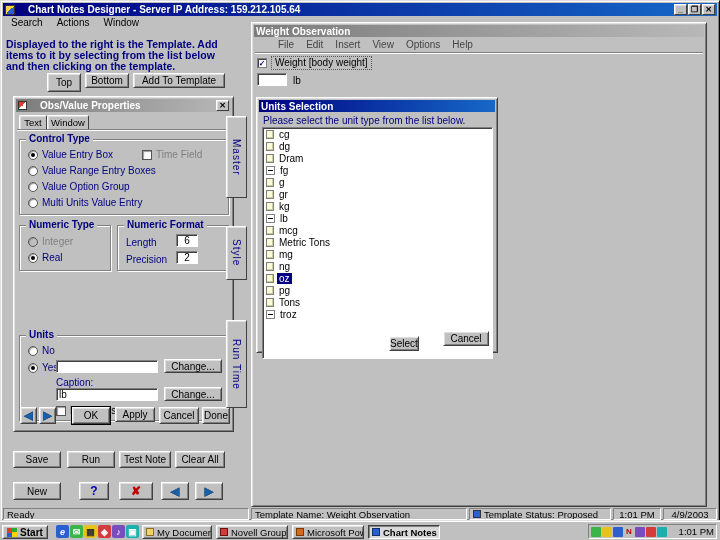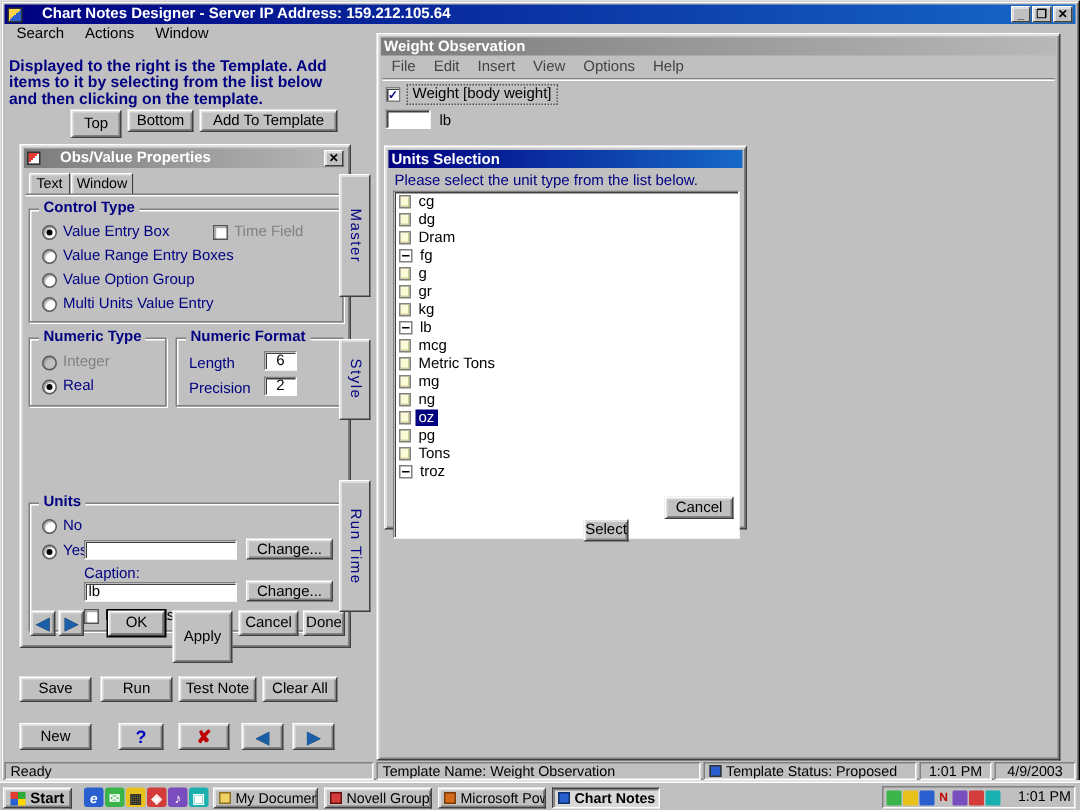--- a/index.html
+++ b/index.html
@@ -163,21 +163,21 @@
           </div>
       </div>
 
       <div class="btn abs" style="left:6px;top:310px;width:17px;height:17px">
           <span class="arrow-blue">◀</span>
         </div>
       <div class="btn abs" style="left:25px;top:310px;width:17px;height:17px">
           <span class="arrow-blue">▶</span>
         </div>
       <div class="btn default abs" style="left:58px;top:310px;width:38px;height:17px">OK</div>
-      <div class="btn abs" style="left:101px;top:310px;width:40px;height:35px">Apply</div>
+      <div class="btn abs" style="left:101px;top:310px;width:40px;height:15px">Apply</div>
       <div class="btn abs" style="left:145px;top:310px;width:40px;height:17px">Cancel</div>
       <div class="btn abs" style="left:188px;top:310px;width:28px;height:17px">Done</div>
     </div>
 
     <div class="btn abs" style="left:12px;top:450px;width:48px;height:17px">Save</div>
     <div class="btn abs" style="left:66px;top:450px;width:48px;height:17px">Run</div>
     <div class="btn abs" style="left:118px;top:450px;width:52px;height:17px">Test Note</div>
     <div class="btn abs" style="left:174px;top:450px;width:50px;height:17px">Clear All</div>
 
     <div class="btn abs" style="left:12px;top:481px;width:48px;height:18px">New</div>
@@ -197,21 +197,21 @@
     <div class="abs" style="left:224px;top:28px;width:24px;height:479px">
       <div class="vtab" style="top:87px;height:82px">Master</div>
       <div class="vtab" style="top:197px;height:54px">Style</div>
       <div class="vtab" style="top:291px;height:88px">Run Time</div>
     </div>
 
     <div class="abs raised" style="left:250px;top:21px;width:456px;height:485px">
       <div class="titlebar tb-inactive abs" style="left:2px;top:2px;right:2px;height:12px">
         <span>Weight Observation</span>
       </div>
-      <div class="abs" style="left:3px;top:16px;right:3px;height:12px;display:flex;color:#444">
+      <div class="abs" style="left:20px;top:16px;right:3px;height:12px;display:flex;color:#444">
         <span class="menu-item" style="padding:0 6px">File</span>
         <span class="menu-item" style="padding:0 6px">Edit</span>
         <span class="menu-item" style="padding:0 6px">Insert</span>
         <span class="menu-item" style="padding:0 6px">View</span>
         <span class="menu-item" style="padding:0 6px">Options</span>
         <span class="menu-item" style="padding:0 6px">Help</span>
       </div>
       <div class="divider" style="left:3px;right:3px;top:29px"></div>
 
       <div class="abs" style="left:5px;top:33px;display:flex;align-items:center;gap:4px">
@@ -286,21 +286,21 @@
             </div>
             <div class="unit-row">
               <span class="li-ico icon"></span>
               <span class="unit-label">Tons</span>
             </div>
             <div class="unit-row">
               <span class="li-ico minus"></span>
               <span class="unit-label">troz</span>
             </div>
           </div>
-        <div class="btn abs" style="left:132px;top:248px;width:30px;height:15px">Select</div>
+        <div class="btn abs" style="left:132px;top:238px;width:30px;height:15px">Select</div>
         <div class="btn abs" style="left:186px;top:233px;width:46px;height:15px">Cancel</div>
       </div>
     </div>
 
     <div class="sb" style="left:2px;top:507px;width:246px">Ready</div>
     <div class="sb" style="left:250px;top:507px;width:216px">Template Name: Weight Observation</div>
     <div class="sb" style="left:468px;top:507px;width:142px">
       <span class="mini-ico" style="background:#2a5fd0;border:1px solid #333"></span>
       <span>Template Status: Proposed</span>
     </div>

